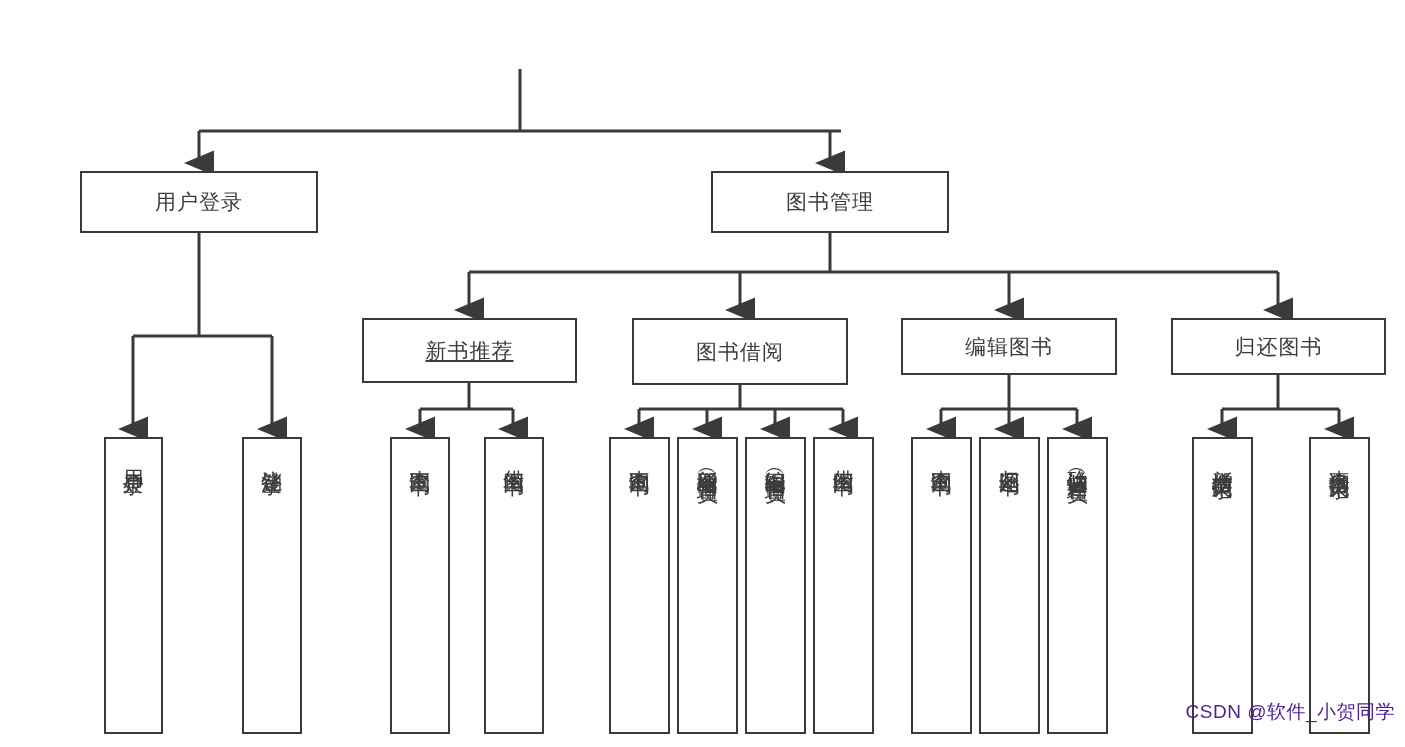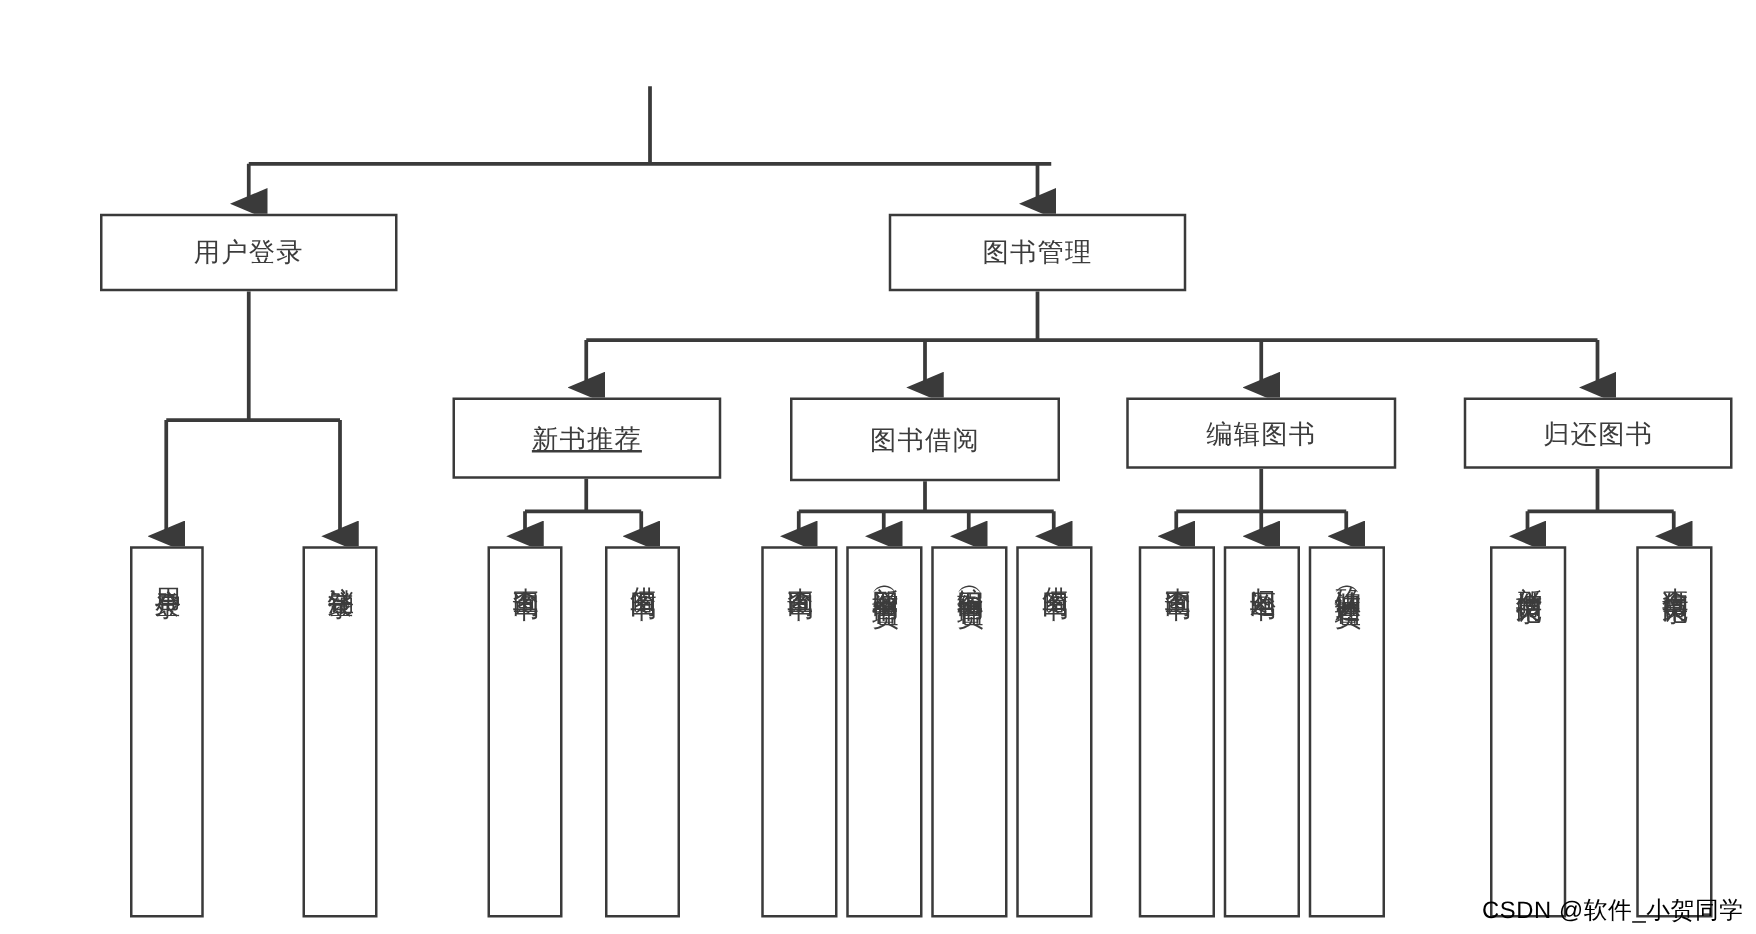--- a/index.html
+++ b/index.html
@@ -59,23 +59,23 @@
     writing-mode: vertical-rl;
     text-orientation: upright;
     line-height: 1.12;
     letter-spacing: 2px;
     white-space: pre-line;
     text-align: left;
   }
   .watermark {
     position: absolute;
     right: 10px;
-    bottom: 6px;
+    bottom: 22px;
     font-size: 19px;
-    color: #000000;
+    color: #4c1d95;
     z-index: 5;
     white-space: nowrap;
     letter-spacing: 0.5px;
   }
 </style>
 </head>
 <body>
 
 <div id="diagram-root">
 

